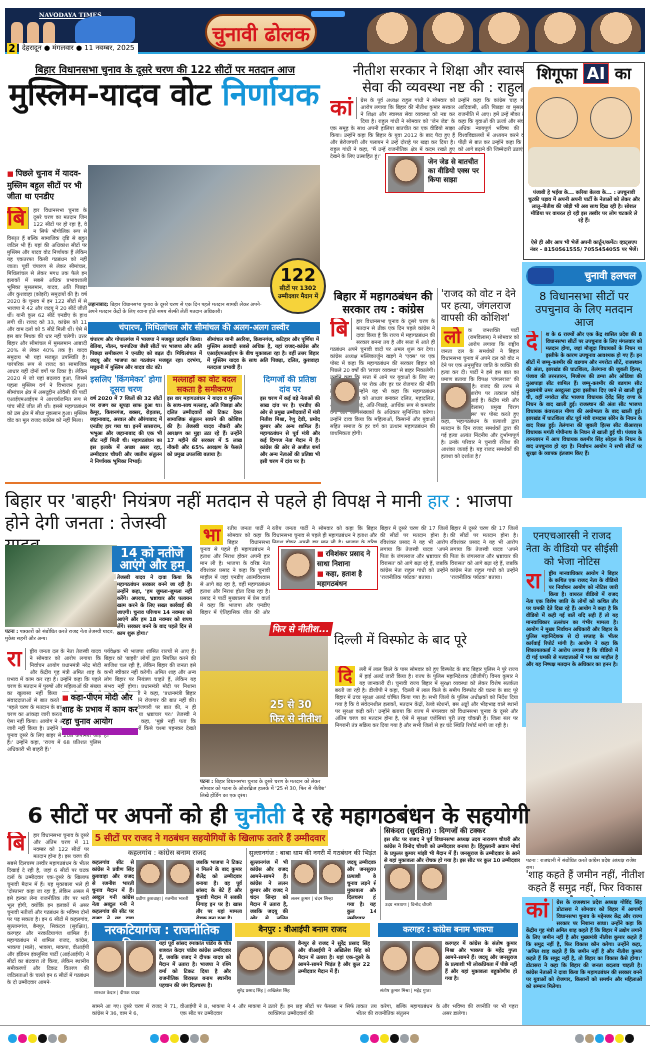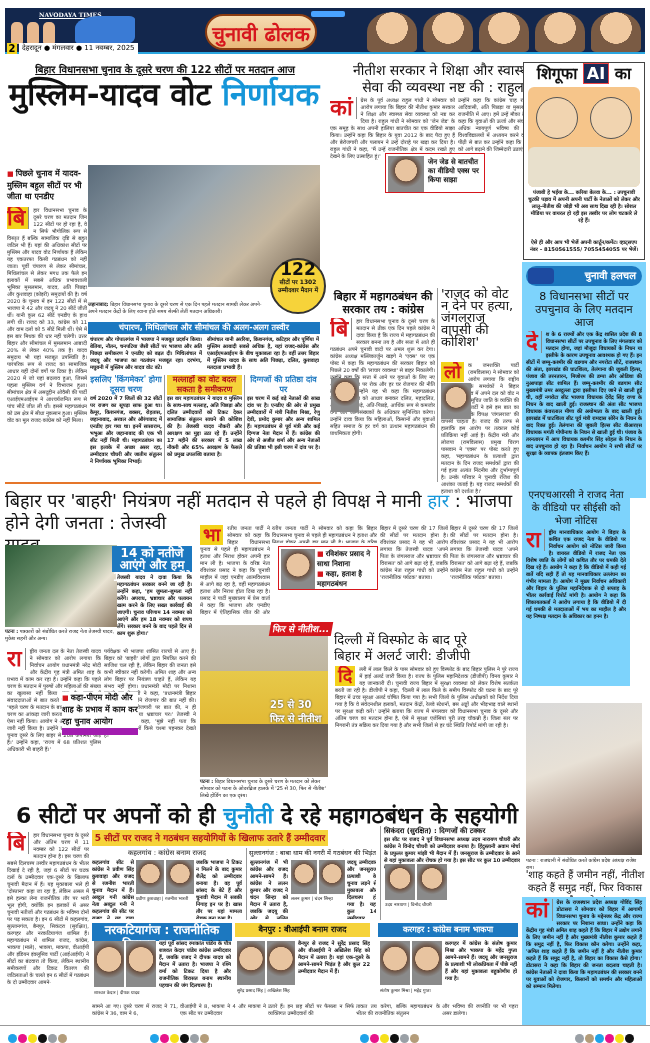--- a/index.html
+++ b/index.html
@@ -64,41 +64,41 @@
   <span>मुस्लिम-यादव वोट</span>
   <span class="blue">निर्णायक</span><br>
 </div>
 <div class="abs bullet" style="left:7px;top:168px;width:78px">पिछले चुनाव में यादव-मुस्लिम बहुल सीटों पर भी जीता था एनडीए</div>
 <div class="abs txt pane" style="left:7px;top:207px;width:80px;height:272px">
   <span class="drop" style="background:#f3d21b;color:#d6161d">बि</span>
   <span>हार विधानसभा चुनाव के दूसरे चरण का मतदान जिन 122 सीटों पर हो रहा है, वे न सिर्फ भौगोलिक रूप से विस्तृत हैं बल्कि सामाजिक दृष्टि से बहुत जटिल भी हैं। यहां की अधिकांश सीटों पर मुस्लिम और यादव वोट निर्णायक हैं लेकिन यह एकतरफा किसी गठबंधन को नहीं जाता। पूर्वी चंपारण से लेकर सीमांचल, मिथिलांचल से लेकर मगध तक फैले इन इलाकों में सबसे अधिक प्रभावशाली भूमिका मुसलमान, यादव, अति पिछड़ा और कुशवाहा (कोइरी) समुदायों की है। वर्ष 2020 के चुनाव में इन 122 सीटों में से भाजपा ने 42 और जदयू ने 20 सीटें जीती थीं। यानी कुल 62 सीटें एनडीए के हाथ लगी थीं। राजद को 33, कांग्रेस को 11 और वाम दलों को 5 सीटें मिली थीं। ऐसे में इस बार मिथक की धार नहीं चलेगी। उत्तर बिहार और सीमांचल में मुसलमान आबादी 20% से लेकर 40% तक है। यादव समुदाय भी यहां मजबूत उपस्थिति है। पारंपरिक रूप से राजद का सामाजिक आधार यहीं दोनों वर्गों पर टिका है। लेकिन 2020 में जो यहां बदलाव हुआ, जिसमें पहला मुस्लिम वर्ग ने विभाजन हुआ। सीमांचल क्षेत्र में असदुद्दीन ओवैसी की पार्टी एआईएमआईएम ने आश्चर्यजनित रूप से पांच सीटें जीत ली थीं। इससे महागठबंधन को उस क्षेत्र में सीधा नुकसान हुआ। मुस्लिम वोट का मूल राजद-कांग्रेस को नहीं मिला।</span>
 </div>
 <div class="abs photo" style="left:88px;top:165px;width:232px;height:122px"></div>
 <div class="abs" style="left:270px;top:258px;width:56px;height:56px;border-radius:50%;background:#f6d33a;border:2px solid #333;text-align:center">
-  <div style="font-weight:bold;font-size:17px;line-height:18px;">122</div>
+  <div style="font-weight:bold;font-size:17px;line-height:18px;margin-top:6px">122</div>
   <div style="font-size:6px;line-height:8px;font-weight:bold">सीटों पर 1302</div>
   <div style="font-size:6px;line-height:8px;font-weight:bold">उम्मीदवार मैदान में</div>
 </div>
 <div class="abs cap" style="left:88px;top:301px;width:180px">
   <b>जहानाबाद:</b>
   <span>बिहार विधानसभा चुनाव के दूसरे चरण से एक दिन पहले मतदान सामग्री लेकर अपने-अपने मतदान केंद्रों के लिए रवाना होते समय सेल्फी लेतीं मतदान अधिकारी।</span>
 </div>
 
 <div class="abs bar-blue" style="left:88px;top:322px;width:232px;height:12px;font-size:8px;line-height:12px">चंपारण, मिथिलांचल और सीमांचल की अलग-अलग तस्वीर</div>
 <div class="abs txt pane" style="left:90px;top:336px;width:112px;height:36px;font-weight:bold;color:#111">चंपारण और गोपालगंज में भाजपा ने मजबूत प्रदर्शन किया। बेतिया, नौतन, चनपटिया जैसी सीटों पर भाजपा और अति पिछड़ा समीकरण ने एनडीए को बढ़त दी। मिथिलांचल में जदयू और भाजपा का गठबंधन मजबूत रहा। दरभंगा, मधुबनी में मुस्लिम और यादव वोट बंटे।</div>
 <div class="abs txt pane" style="left:207px;top:336px;width:112px;height:36px;font-weight:bold;color:#111">सीमांचल यानी अररिया, किशनगंज, कटिहार और पूर्णिया में मुस्लिम आबादी सबसे अधिक है, यहां राजद-कांग्रेस और एआईएमआईएम के बीच मुकाबला रहा है। वहीं उत्तर बिहार में मुस्लिम यादव के साथ अति पिछड़ा, दलित, कुशवाहा मतदाता प्रभावी हैं।</div>
 <div class="abs pane" style="left:90px;top:375px;width:72px;height:104px">
   <div style="font-size:8px;line-height:10px;font-weight:bold;color:#1c78c0;text-align:center">इसलिए 'किंगमेकर' होगा दूसरा चरण</div>
   <div class="txt" style="font-weight:bold;color:#111">वर्ष 2020 में 7 जिलों की 32 सीटों पर राजग का सूपड़ा साफ हुआ था। कैमूर, किशनगंज, बक्सर, रोहतास, जहानाबाद, अरवल और औरंगाबाद में एनडीए हार गया था। इनमें सासाराम, भभुआ और जहानाबाद की एक भी सीट नहीं मिली थी। महागठबंधन का इस इलाके में अच्छा असर रहा, उम्मीदवार चौधरी और जातीय संतुलन ने निर्णायक भूमिका निभाई।</div>
 </div>
 <div class="abs pane rule-v" style="left:164px;top:375px;width:78px;height:104px;padding-left:2px">
   <div class="bar-yellow" style="font-size:8px;line-height:10px">मल्लाहों का वोट बदल सकता है समीकरण</div>
   <div class="txt" style="font-weight:bold;color:#111">इस बार महागठबंधन ने यादव व मुस्लिम के साथ-साथ मल्लाह, अति पिछड़ा और दलित उम्मीदवारों को टिकट देकर सामाजिक संतुलन साधने की कोशिश की है। तेजस्वी यादव नौकरी और आरक्षण का मुद्दा उठा रहे हैं। उन्होंने 17 महीने की सरकार में 5 लाख नौकरी और 65% आरक्षण के फैसले को प्रमुख उपलब्धि बताया है।</div>
 </div>
-<div class="abs pane rule-v" style="left:244px;top:375px;width:76px;height:104px;padding-left:2px">
+<div class="abs pane rule-v" style="left:244px;top:375px;width:76px;height:104px;padding-left:15px">
   <div style="font-size:8px;line-height:10px;font-weight:bold;color:#1c78c0;text-align:center">दिग्गजों की प्रतिष्ठा दांव पर</div>
   <div class="txt" style="font-weight:bold;color:#111">इस चरण में कई बड़े नेताओं की साख दांव पर है। एनडीए की ओर से प्रमुख उम्मीदवारों में मंत्री नितीश मिश्रा, रेणु देवी, प्रमोद कुमार और अन्य शामिल हैं। महागठबंधन से पूर्व मंत्री और कई दिग्गज नेता मैदान में हैं। कांग्रेस की ओर से अजीत शर्मा और अन्य नेताओं की प्रतिष्ठा भी इसी चरण में दांव पर है।</div>
 </div>
 <div class="abs" style="left:5px;top:482px;width:316px;height:2px;background:#e5762a"></div>
 
 <div class="abs big" style="left:328px;top:62px;width:230px;font-size:14px;line-height:17px;font-weight:normal">
   <div>नीतीश सरकार ने शिक्षा और स्वास्थ्य</div>
   <div>सेवा की व्यवस्था नष्ट की : राहुल</div>
 </div>
 <div class="abs txt pane" style="left:330px;top:97px;width:125px;height:160px">
@@ -130,41 +130,41 @@
 </div>
 
 <div class="abs big" style="left:333px;top:290px;width:100px;font-size:11px;line-height:13px">बिहार में महागठबंधन की सरकार तय : कांग्रेस</div>
 <div class="abs txt pane" style="left:330px;top:318px;width:105px;height:162px">
   <span class="drop">बि</span>
   <span>हार विधानसभा चुनाव के दूसरे चरण के मतदान से ठीक एक दिन पहले कांग्रेस ने दावा किया है कि राज्य में महागठबंधन की सरकार बनना तय है और सत्ता में आते ही गठबंधन अपने चुनावी वादों पर अमल शुरू कर देगा। कांग्रेस अध्यक्ष मल्लिकार्जुन खड़गे ने 'एक्स' पर एक पोस्ट में कहा कि महागठबंधन की सरकार बिहार को पिछले 20 वर्षों की 'लाचार व्यवस्था' से बाहर निकालेगी। उन्होंने कहा कि सत्ता में आने पर युवाओं के लिए नए अवसर, पलायन पर रोक और हर घर रोजगार की नीति लागू होगी। उन्होंने यह भी कहा कि महागठबंधन सामाजिक न्याय को आधार बनाकर दलित, महादलित, आदिवासी, पिछड़े, अति-पिछड़े, आर्थिक रूप से कमजोर वर्गों और अल्पसंख्यकों के अधिकार सुनिश्चित करेगा। उन्होंने दावा किया कि महिलाओं, किसानों और युवाओं सहित समाज के हर वर्ग का उत्थान महागठबंधन की प्राथमिकता होगी।</span>
 </div>
 <div class="abs face" style="left:331px;top:378px;width:28px;height:34px"></div>
 
 <div class="abs rule-v" style="left:437px;top:288px;width:82px;height:194px;padding-left:3px">
-  <div style="font-size:13px;line-height:12px;margin-bottom:14px">'राजद को वोट न देने पर हत्या, जंगलराज वापसी की कोशिश'</div>
+  <div style="font-size:10px;line-height:12px;margin-bottom:3px">'राजद को वोट न देने पर हत्या, जंगलराज वापसी की कोशिश'</div>
   <div class="txt pane" style="height:140px">
     <span class="dropy">लो</span>
     <span>क जनशक्ति पार्टी (रामविलास) ने सोमवार को आरोप लगाया कि राष्ट्रीय जनता दल के समर्थकों ने बिहार विधानसभा चुनाव में अपने दल को वोट न देने पर एक अनुसूचित जाति के व्यक्ति की हत्या कर दी। पार्टी ने इसे इस बात का प्रमाण बताया कि विपक्ष 'जंगलराज' की वापसी चाहता है। राजद की तरफ से हालांकि इस आरोप पर तत्काल कोई प्रतिक्रिया नहीं आई है। केंद्रीय मंत्री और लोजपा (रामविलास) प्रमुख चिराग पासवान ने 'एक्स' पर पोस्ट करते हुए कहा, 'महागठबंधन के प्रत्याशी द्वारा मतदान के दिन राजद समर्थकों द्वारा की गई हत्या अत्यंत निंदनीय और दुर्भाग्यपूर्ण है। उनके परिवार ने चुनावी रंजिश की आशंका जताई है। यह राजद समर्थकों की हताशा को दर्शाता है।'</span>
   </div>
 </div>
 <div class="abs face" style="left:441px;top:383px;width:30px;height:36px"></div>
 
 <div class="abs sidebar-bg" style="left:522px;top:262px;width:124px;height:236px">
   <div style="margin:4px;height:20px;background:#1c78c0;color:#fff;font-weight:bold;font-size:10px;line-height:20px;text-align:right;padding-right:6px;border-radius:10px">
     <span style="float:left;width:26px;height:16px;margin:2px;background:#1d4aa0;border-radius:4px"></span>
     <span>चुनावी हलचल</span>
   </div>
   <div style="font-size:11px;line-height:13px;text-align:center;margin:2px 3px">8 विधानसभा सीटों पर उपचुनाव के लिए मतदान आज</div>
   <div class="txt pane" style="margin:2px 4px;height:170px;font-weight:bold;color:#111">
     <span class="drop">दे</span>
     <span>श के 6 राज्यों और एक केंद्र शासित प्रदेश की 8 विधानसभा सीटों पर उपचुनाव के लिए मंगलवार को मतदान होगा, जहां मौजूदा विधायकों के निधन या इस्तीफे के कारण उपचुनाव आवश्यक हो गए हैं। इन सीटों में जम्मू-कश्मीर की बडगाम और नगरोटा सीटें, राजस्थान की अंता, झारखंड की घाटशिला, तेलंगाना की जुबली हिल्स, पंजाब की तरनतारन, मिजोरम की डम्पा और ओडिशा की नुआपाड़ा सीट शामिल हैं। जम्मू-कश्मीर की बडगाम सीट मुख्यमंत्री उमर अब्दुल्ला द्वारा इस्तीफा दिए जाने से खाली हुई थी, वहीं नगरोटा सीट भाजपा विधायक देवेंद्र सिंह राणा के निधन के बाद खाली हुई। राजस्थान की अंता सीट भाजपा विधायक कंवरलाल मीणा की अयोग्यता के बाद खाली हुई। झारखंड में घाटशिला सीट पूर्व मंत्री रामदास सोरेन के निधन के बाद रिक्त हुई। तेलंगाना की जुबली हिल्स सीट बीआरएस विधायक मगंती गोपीनाथ के निधन से खाली हुई थी। पंजाब के तरनतारन में आप विधायक कश्मीर सिंह सोहल के निधन के बाद उपचुनाव हो रहा है। निर्वाचन आयोग ने सभी सीटों पर सुरक्षा के व्यापक इंतजाम किए हैं।</span>
   </div>
 </div>
 
-<div class="abs sidebar-bg" style="left:522px;top:486px;width:108px;height:200px">
+<div class="abs sidebar-bg" style="left:522px;top:527px;width:100px;height:200px">
   <div style="font-size:10px;line-height:13px;text-align:center;margin:2px 3px">एनएचआरसी ने राजद नेता के वीडियो पर सीईसी को भेजा नोटिस</div>
   <div class="txt pane" style="margin:2px 4px;height:160px;font-weight:bold;color:#111">
     <span class="drop">रा</span>
     <span>ष्ट्रीय मानवाधिकार आयोग ने बिहार के कथित एक राजद नेता के वीडियो पर निर्वाचन आयोग को नोटिस जारी किया है। वायरल वीडियो में राजद नेता एक विशेष जाति के लोगों को कथित तौर पर धमकी देते दिख रहे हैं। आयोग ने कहा है कि वीडियो में कही गई बातें यदि सही हैं तो यह मानवाधिकार उल्लंघन का गंभीर मामला है। आयोग ने मुख्य निर्वाचन अधिकारी और बिहार के पुलिस महानिदेशक से दो सप्ताह के भीतर कार्रवाई रिपोर्ट मांगी है। आयोग ने कहा कि शिकायतकर्ता ने आरोप लगाया है कि वीडियो में दी गई धमकी से मतदाताओं में भय का माहौल है और यह निष्पक्ष मतदान के अधिकार का हनन है।</span>
   </div>
 </div>
 <div class="abs photo" style="left:526px;top:703px;width:116px;height:152px;background:linear-gradient(160deg,#d9d9d9,#e8e1d6 40%,#b2988a 75%,#5a4c44)"></div>
 <div class="abs cap" style="left:526px;top:857px;width:118px">पटना : राजधानी में संबोधित करते कांग्रेस प्रदेश अध्यक्ष राजेश राम।</div>
 
 <div class="abs" style="left:524px;top:868px;width:122px;font-size:10px;line-height:13px;text-align:center">'शाह कहते हैं जमीन नहीं, नीतीश कहते हैं समुद्र नहीं, फिर विकास कौन करेगा'</div>
@@ -220,28 +220,27 @@
   <div style="position:absolute;left:70px;top:72px;font-size:10px;font-weight:bold;color:#fff;text-shadow:0 0 2px #333">25 से 30 फिर से नीतीश</div>
 </div>
 <div class="abs" style="left:270px;top:622px;width:62px;height:14px;background:#d6161d;color:#fff;font-size:9px;line-height:14px;font-weight:bold;text-align:center;transform:skewX(-10deg)">फिर से नीतीश...</div>
 <div class="abs cap" style="left:200px;top:778px;width:128px">
   <b>पटना :</b>
   <span>बिहार विधानसभा चुनाव के दूसरे चरण के मतदान को लेकर सोमवार को पटना के ओवरब्रिज हालके में '25 से 30, फिर से नीतीश' लिखे होर्डिंग का एक दृश्य।</span>
 </div>
 
 <div class="abs" style="left:334px;top:632px;width:186px;font-size:13px;line-height:16px">
   <div>दिल्ली में विस्फोट के बाद पूरे</div>
-  <div>बिहार में अलर्ट जारी: डीजीपी</div>
 </div>
 <div class="abs txt pane" style="left:335px;top:666px;width:183px;height:128px">
   <span class="dropy">दि</span>
   <span>ल्ली में लाल किले के पास सोमवार को हुए विस्फोट के बाद बिहार पुलिस ने पूरे राज्य में हाई अलर्ट जारी किया है। राज्य के पुलिस महानिदेशक (डीजीपी) विनय कुमार ने यह जानकारी दी। चुनावी राज्य बिहार में सुरक्षा व्यवस्था को लेकर विशेष सतर्कता बरती जा रही है। डीजीपी ने कहा, 'दिल्ली में लाल किले के समीप विस्फोट की घटना के बाद पूरे बिहार में उच्च सुरक्षा अलर्ट घोषित किया गया है। सभी जिलों के पुलिस अधीक्षकों को निर्देश दिया गया है कि वे संवेदनशील इलाकों, मतदान केंद्रों, रेलवे स्टेशनों, बस अड्डों और भीड़भाड़ वाले स्थानों पर सुरक्षा कड़ी करें।' उन्होंने बताया कि राज्य में मंगलवार को विधानसभा चुनाव के दूसरे और अंतिम चरण का मतदान होना है, ऐसे में सुरक्षा एजेंसियां पूरी तरह चौकन्नी हैं। जिला स्तर पर निगरानी तंत्र सक्रिय कर दिया गया है और सभी जिलों से हर घंटे स्थिति रिपोर्ट मांगी जा रही है।</span>
 </div>
 
-<div class="abs big" style="left:3px;top:803px;width:515px;font-size:22px;line-height:26px;text-align:right">
+<div class="abs big" style="left:21px;top:803px;width:515px;font-size:22px;line-height:26px;text-align:center">
   <span>6 सीटों पर अपनों को ही</span>
   <span class="blue">चुनौती</span>
   <span>दे रहे महागठबंधन के सहयोगी</span>
 </div>
 <div class="abs txt pane" style="left:7px;top:832px;width:82px;height:160px">
   <span class="drop">बि</span>
   <span>हार विधानसभा चुनाव के दूसरे और अंतिम चरण में 11 नवम्बर को 122 सीटों पर मतदान होना है। इस चरण की सबसे दिलचस्प तस्वीर महागठबंधन के भीतर दिखाई दे रही है, जहां 6 सीटों पर घटक दलों के उम्मीदवार एक-दूसरे के खिलाफ चुनावी मैदान में हैं। यह मुकाबला भले ही 'दोस्ताना' कहा जा रहा है, लेकिन असल में इसे हल्का लेना राजनीतिक तौर पर भारी भूल होगी, क्योंकि इन इलाकों में असर चुनावी नतीजों और गठबंधन के भविष्य दोनों पर पड़ सकता है। इन 6 सीटों में कहलगांव, सुल्तानगंज, बैनपुर, सिकंदरा (सुरक्षित), करगहर और नरकटियागंज शामिल हैं। महागठबंधन में शामिल राजद, कांग्रेस, भाकपा (माले), भाकपा, माकपा, वीआईपी और इंडियन इंक्लूसिव पार्टी (आईआईपी) ने सीटों का बंटवारा तो किया, लेकिन स्थानीय समीकरणों और टिकट वितरण की जटिलताओं के चलते इन 6 सीटों में गठबंधन के दो उम्मीदवार आमने-</span>
 </div>
 <div class="abs bar-yellow" style="left:92px;top:830px;width:236px;height:16px;font-size:9px;line-height:16px;color:#b0121b">5 सीटों पर राजद ने गठबंधन सहयोगियों के खिलाफ उतारे हैं उम्मीदवार</div>
 

